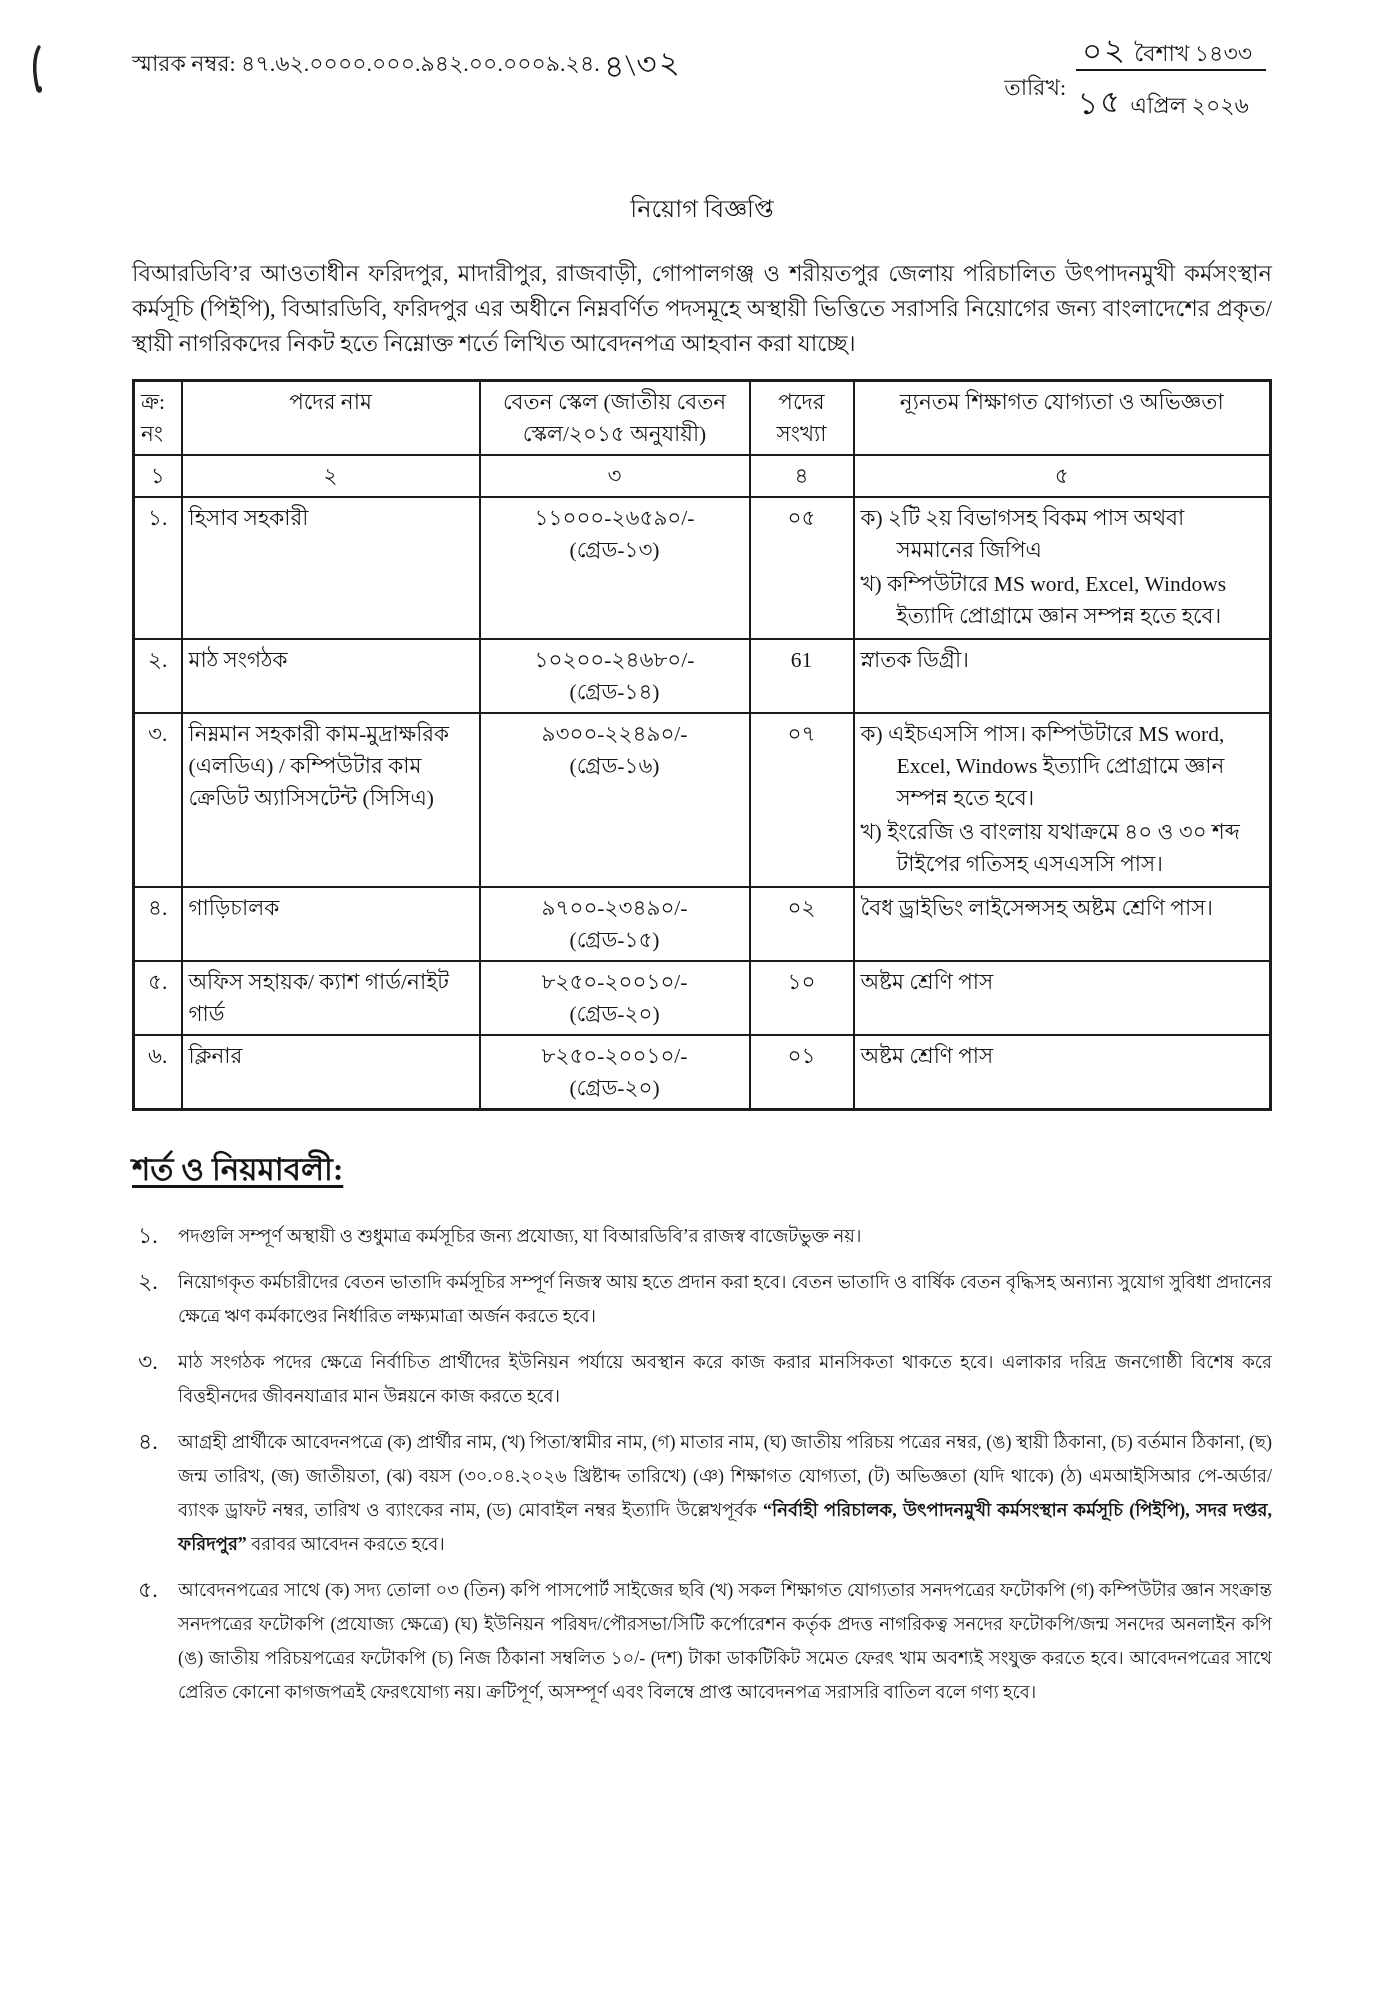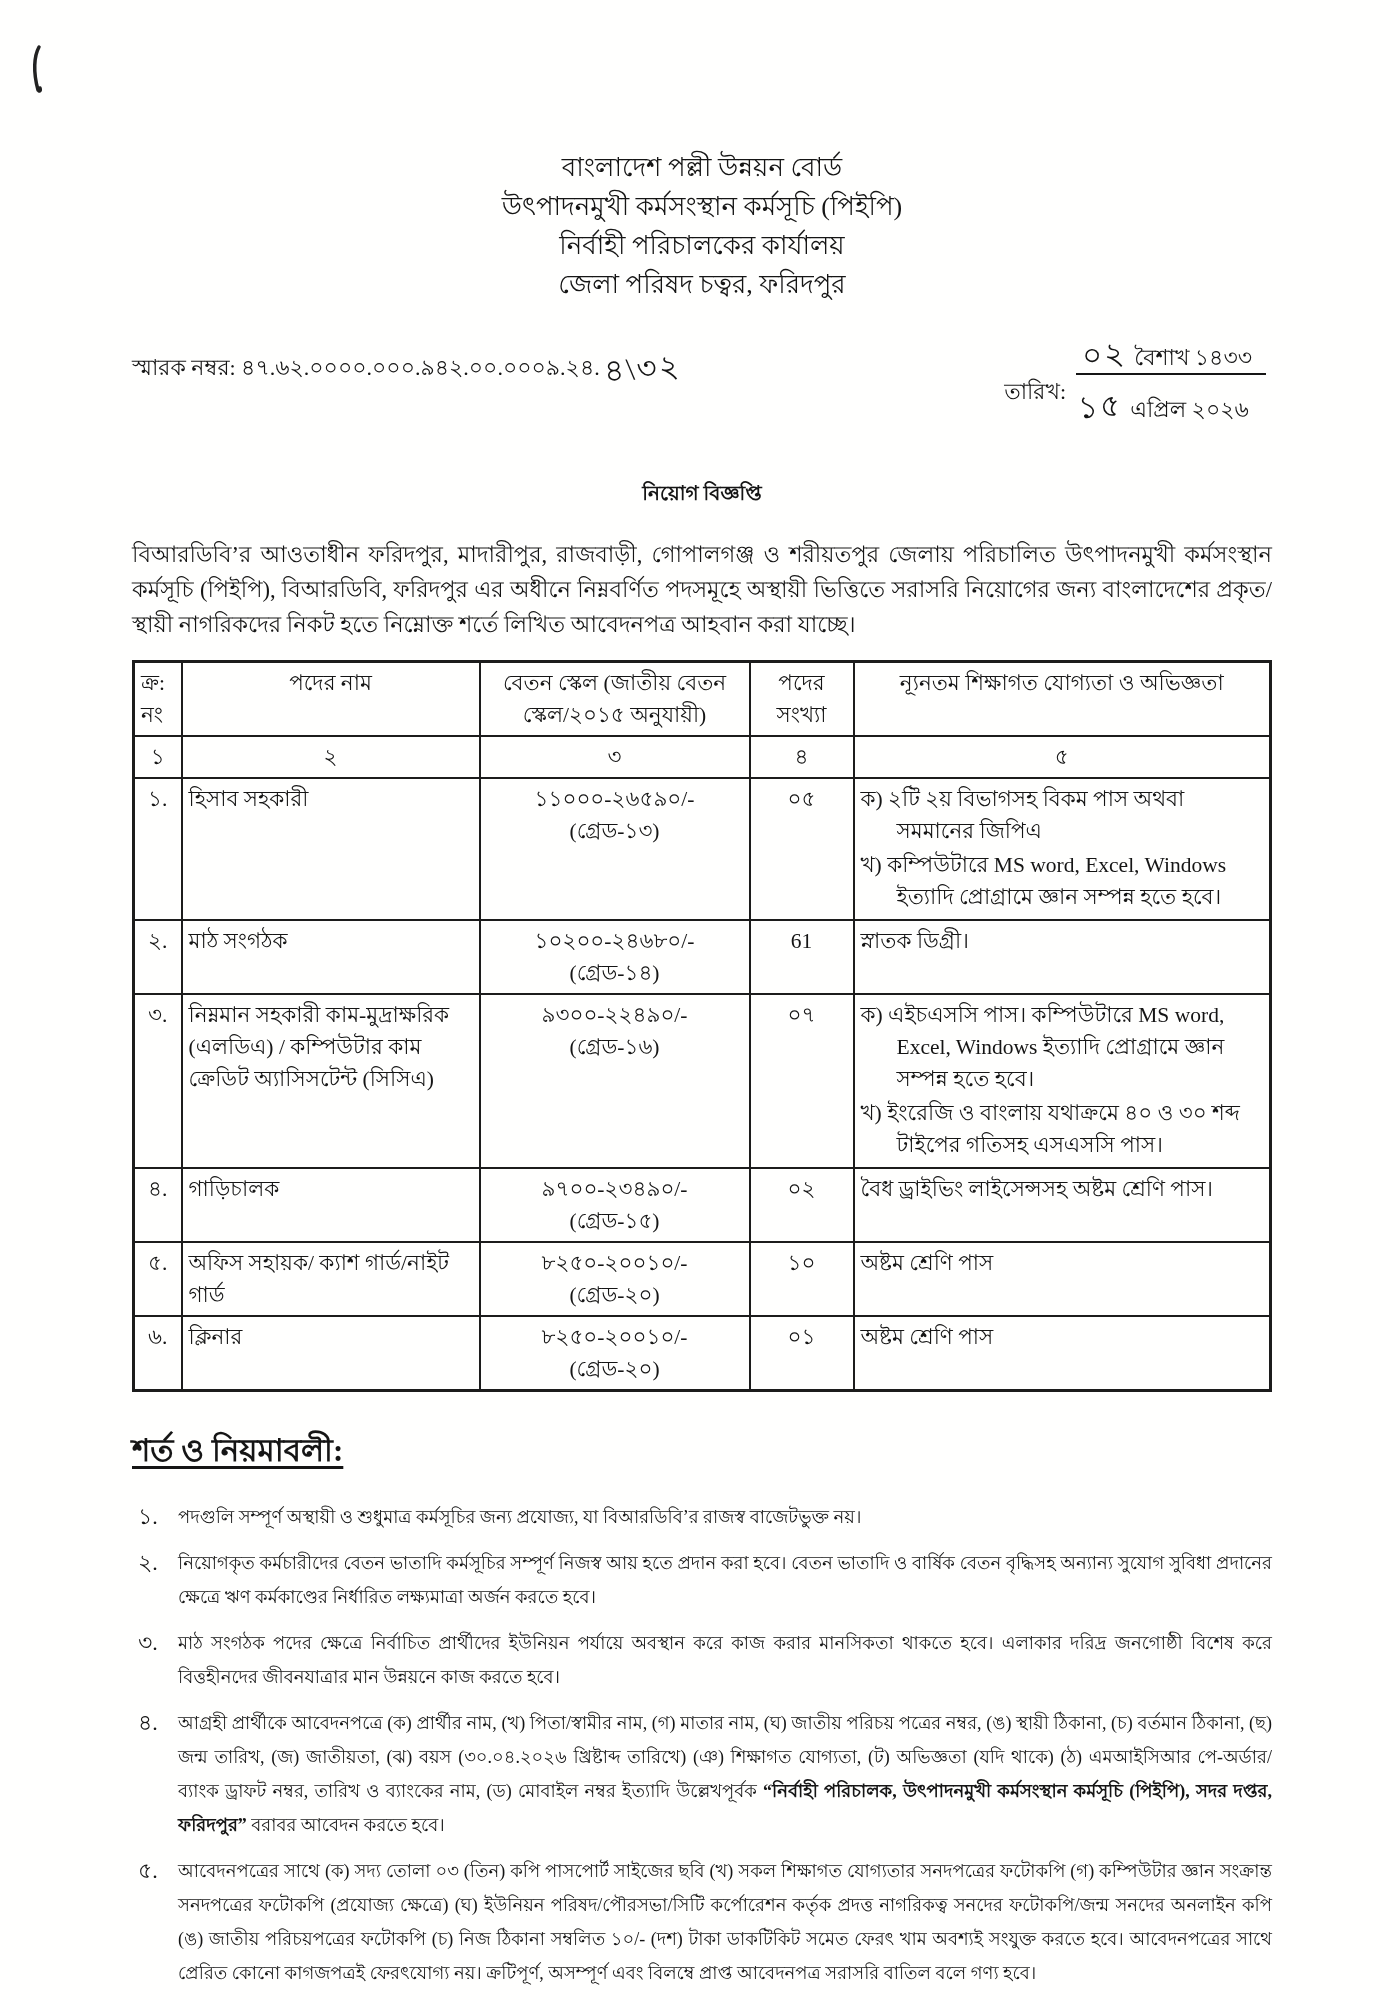--- a/index.html
+++ b/index.html
@@ -27,21 +27,21 @@
   .hand { font-size: 31px; letter-spacing: 2px; display: inline-block; transform: rotate(-4deg); }
   .memo-left .hand { margin-left: 4px; vertical-align: -4px; }
   .date-block { display: flex; align-items: center; gap: 10px; margin-right: 6px; }
   .date-label { font-size: 22px; padding-top: 20px; }
   .date-frac { text-align: left; font-size: 22px; }
   .date-top { border-bottom: 2px solid #151515; padding: 0 14px 3px 6px; }
   .date-bottom { padding: 3px 14px 0 2px; }
   .date-frac .hand { margin-right: 8px; }
 
   
-  .notice-title { margin-top: 44px; text-align: center; font-size: 20px; font-weight: bold; }
+  .notice-title { margin-top: 60px; text-align: center; font-size: 24px; font-weight: normal; }
   .intro { margin-top: 26px; font-size: 22.5px; line-height: 35px; text-align: justify; }
 
   
   table.positions { margin-top: 18px; width: 100%; border-collapse: collapse; }
   table.positions th, table.positions td {
     border: 2px solid #1c1c1c;
     font-size: 21.5px;
     line-height: 32px;
     font-weight: normal;
     vertical-align: top;
@@ -73,26 +73,20 @@
 <div class="page">
 
   <div class="pen-mark">
     <svg width="18" height="52" viewBox="0 0 18 52">
       <path d="M9 3 C 4 12, 3 28, 8 46 M8 46 C 9 48, 11 47, 10 44" stroke="#222" stroke-width="3.5" fill="none" stroke-linecap="round"></path>
     </svg>
   </div>
 
   <div class="content">
 
-    <div class="org-header">
-      <div>বাংলাদেশ পল্লী উন্নয়ন বোর্ড</div>
-      <div>উৎপাদনমুখী কর্মসংস্থান কর্মসূচি (পিইপি)</div>
-      <div>নির্বাহী পরিচালকের কার্যালয়</div>
-      <div>জেলা পরিষদ চত্বর, ফরিদপুর</div>
-    </div>
 
     <div class="memo-row">
       <div class="memo-left">
         <span>স্মারক নম্বর: ৪৭.৬২.০০০০.০০০.৯৪২.০০.০০০৯.২৪.</span><span class="hand">৪\৩২</span>
       </div>
       <div class="date-block">
         <span class="date-label">তারিখ:</span>
         <span class="date-frac">
           <span class="date-top"><span class="hand">০২</span><span>বৈশাখ ১৪৩৩</span></span><br>
           <span class="date-bottom"><span class="hand">১৫</span><span>এপ্রিল ২০২৬</span></span>

